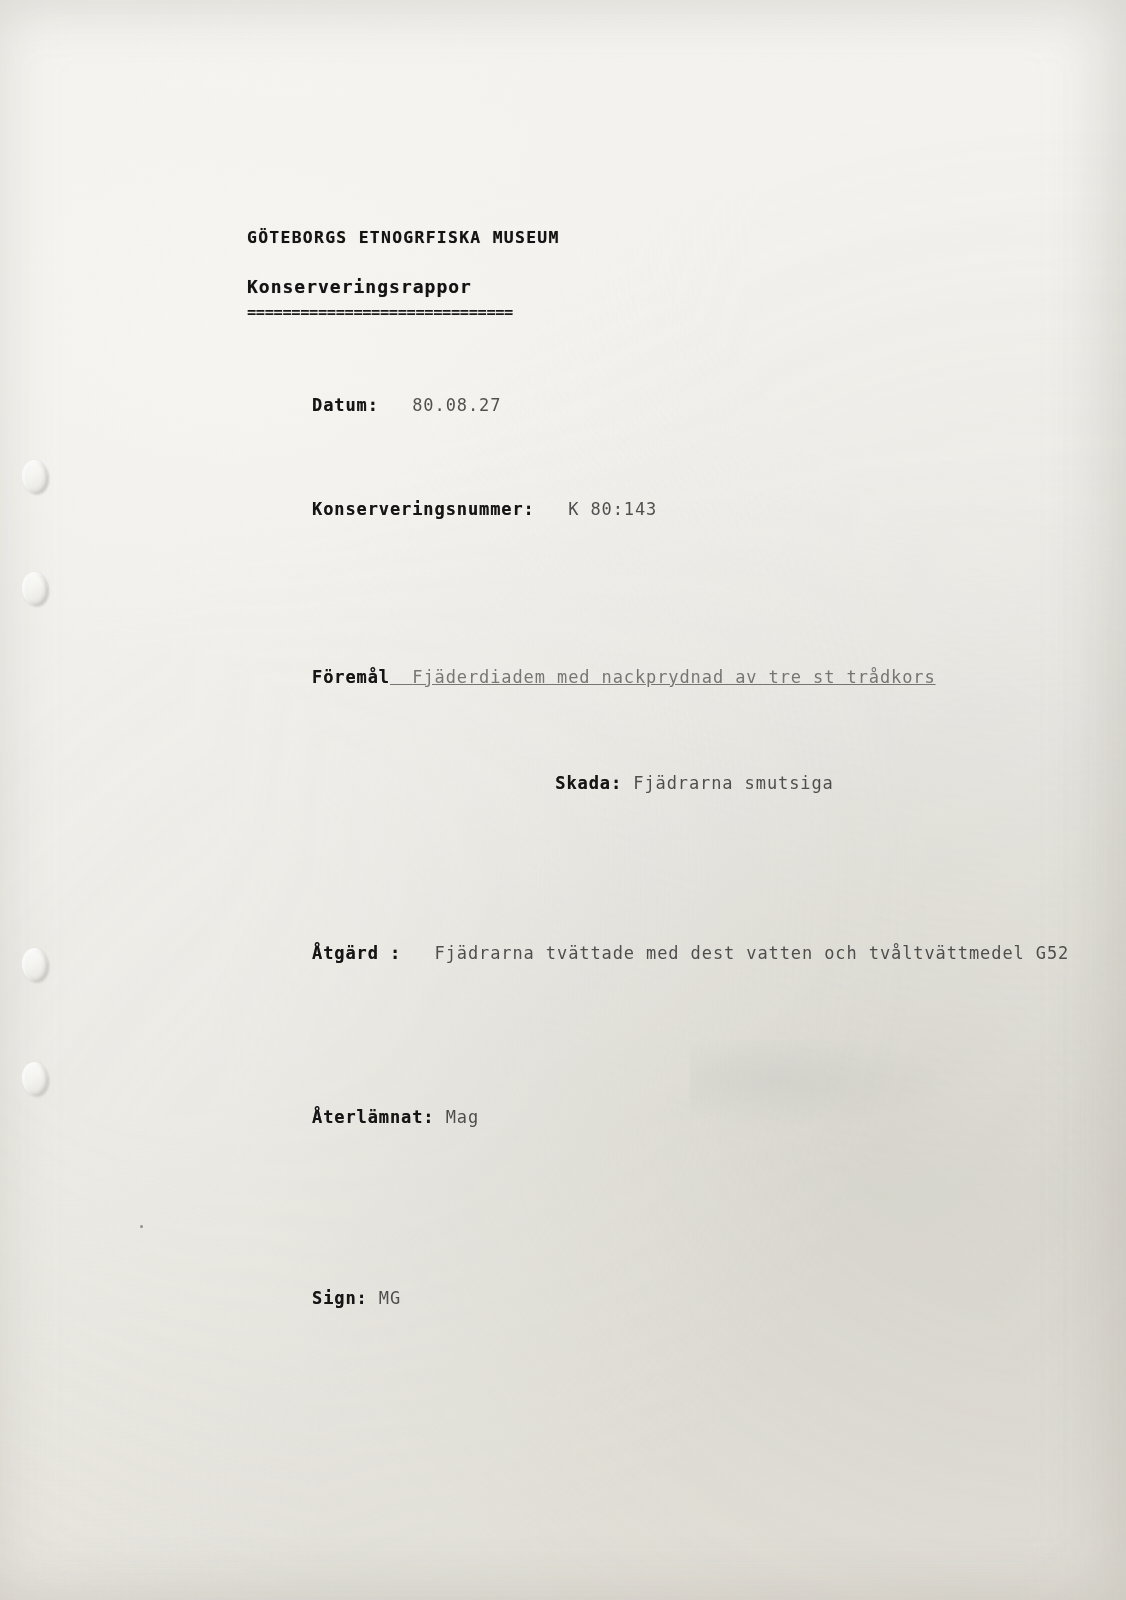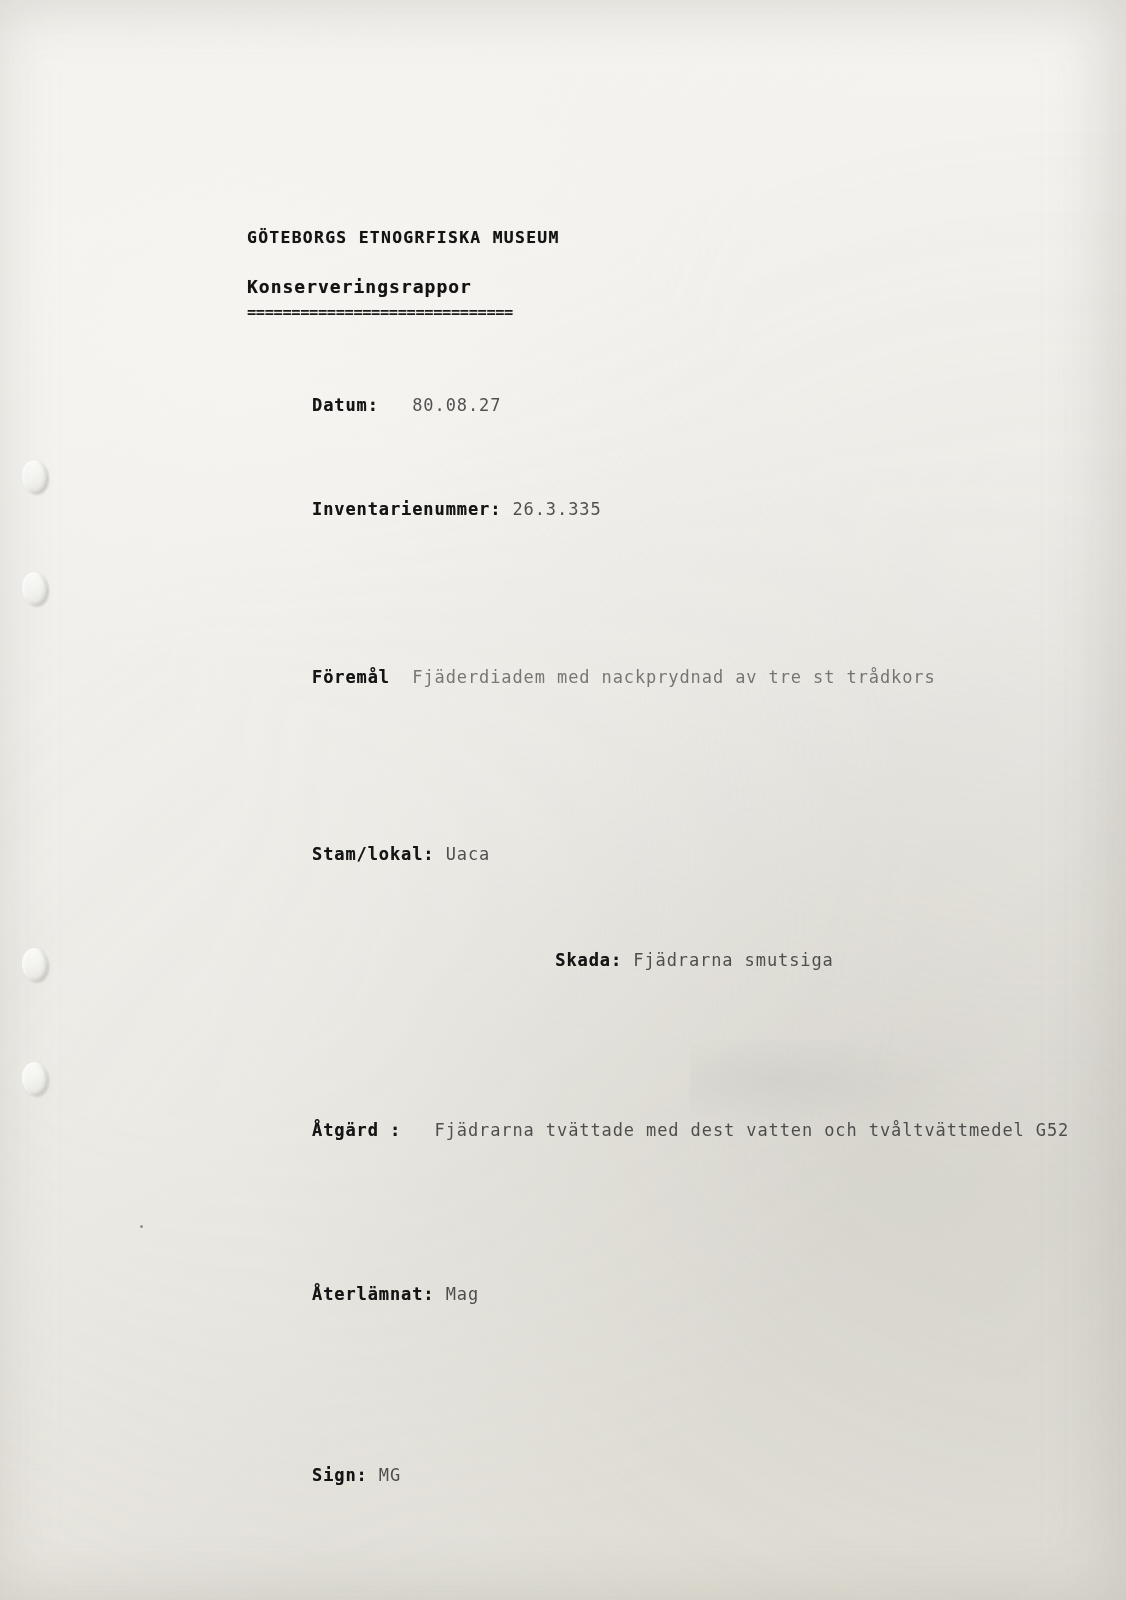--- a/index.html
+++ b/index.html
@@ -102,21 +102,21 @@
     letter-spacing: 0.9px;
     color: #151515;
     text-shadow: 0 0 0.6px rgba(0,0,0,0.5);
   }
   .value {
     font-weight: 400;
     letter-spacing: 0.9px;
     color: #2a2a2a;
   }
   .value.faint { color: #3a3a3a; opacity: .88; }
-  .value.vfaint { color: #4a4a4a; opacity: .72; }
+  .value.vfaint { color: #4a4a4a; opacity: .72; text-decoration: underline; }
   .row-datum { margin-top: 54px; }
   .row-knr   { margin-top: 44px; }
   .row-inv   { margin-top: 44px; }
   .row-fore  { margin-top: 108px; }
   .row-stam  { margin-top: 117px; }
   .row-skada { margin-top: 46px; text-align: center; }
   .row-atg   { margin-top: 110px; }
   .row-atg2  { margin-top: 4px; padding-left: 125px; }
   .row-ater  { margin-top: 104px; }
   .row-sign  { margin-top: 121px; }
@@ -166,32 +166,29 @@
     <div class="line title">GÖTEBORGS ETNOGRFISKA MUSEUM</div>
 
     <div class="line subtitle">Konserveringsrappor</div>
 
     <div class="line rule">==============================</div>
 
     <div class="line field row-datum">
       <span class="label">Datum:</span><span class="value faint">   </span><span class="value faint">80.08.27</span>
     </div>
 
-
-    <div class="line field row-inv">
-      <span class="label">Inventarienummer:</span><span class="value faint"> </span><span class="value faint">26.3.335</span>
-    </div>
+    <div class="line field row-knr">
+      <span class="label">Konserveringsnummer:</span><span class="value faint">   </span><span class="value faint">K 80:143</span>
+    </div>
+
 
     <div class="line field row-fore">
       <span class="label">Föremål</span><span class="value vfaint">  </span><span class="value vfaint">Fjäderdiadem med nackprydnad av tre st trådkors</span>
     </div>
 
-    <div class="line field row-stam">
-      <span class="label">Stam/lokal:</span><span class="value faint"> </span><span class="value faint">Uaca</span>
-    </div>
 
     <div class="line field row-skada">
       <span class="label">Skada:</span><span class="value faint"> </span><span class="value faint">Fjädrarna smutsiga</span>
     </div>
 
     <div class="line field row-atg">
       <span class="label">Åtgärd :</span><span class="value faint">   </span><span class="value faint">Fjädrarna tvättade med dest vatten och tvåltvättmedel G52</span>
     </div>
 
 

